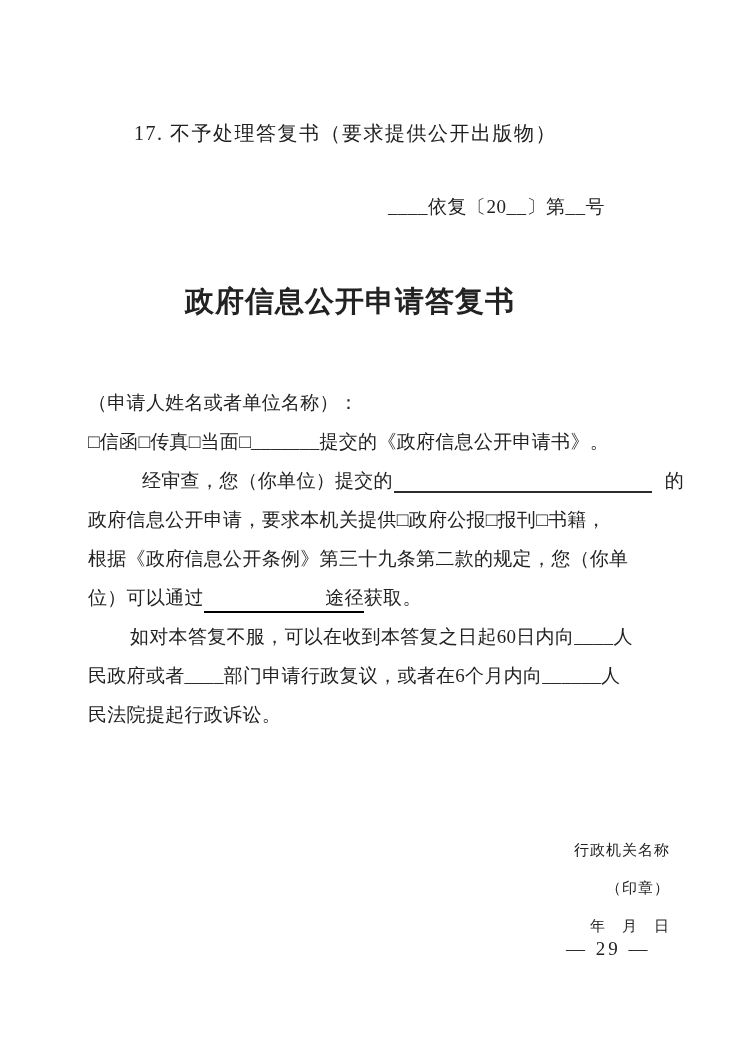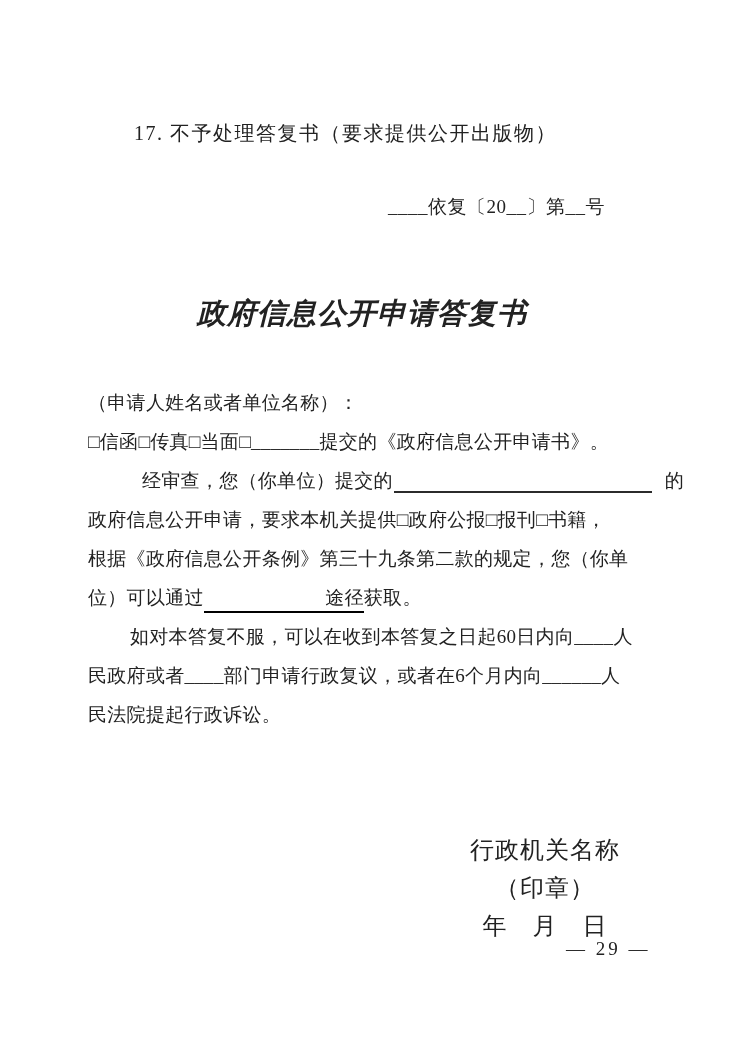--- a/index.html
+++ b/index.html
@@ -30,27 +30,26 @@
     right: 87px;
     font-size: 19px;
     letter-spacing: 0.5px;
     white-space: nowrap;
   }
   .doc-title {
     position: absolute;
     top: 278px;
     left: 0;
     width: 100%;
-    margin: 16px;
+    margin: 4px;
     text-align: center;
     font-size: 29px;
     font-weight: 700;
     letter-spacing: 1px;
     white-space: nowrap;
-    font-style: italic;
   }
   .doc-body {
     position: absolute;
     top: 383px;
     left: 88px;
     width: 596px;
     font-size: 19px;
   }
   .line {
     height: 39px;
@@ -80,22 +79,22 @@
     text-align: right;
     line-height: 27px;
     border-bottom: 2px solid #000000;
     vertical-align: baseline;
   }
   .signature-block {
     position: absolute;
     top: 831px;
     left: 420px;
     width: 250px;
-    text-align: center;
-    font-size: 24px;
+    text-align: right;
+    font-size: 15px;
     letter-spacing: 1px;
   }
   .signature-block .sig-line {
     height: 38px;
     line-height: 38px;
     white-space: nowrap;
   }
   .page-number {
     position: absolute;
     top: 938px;

